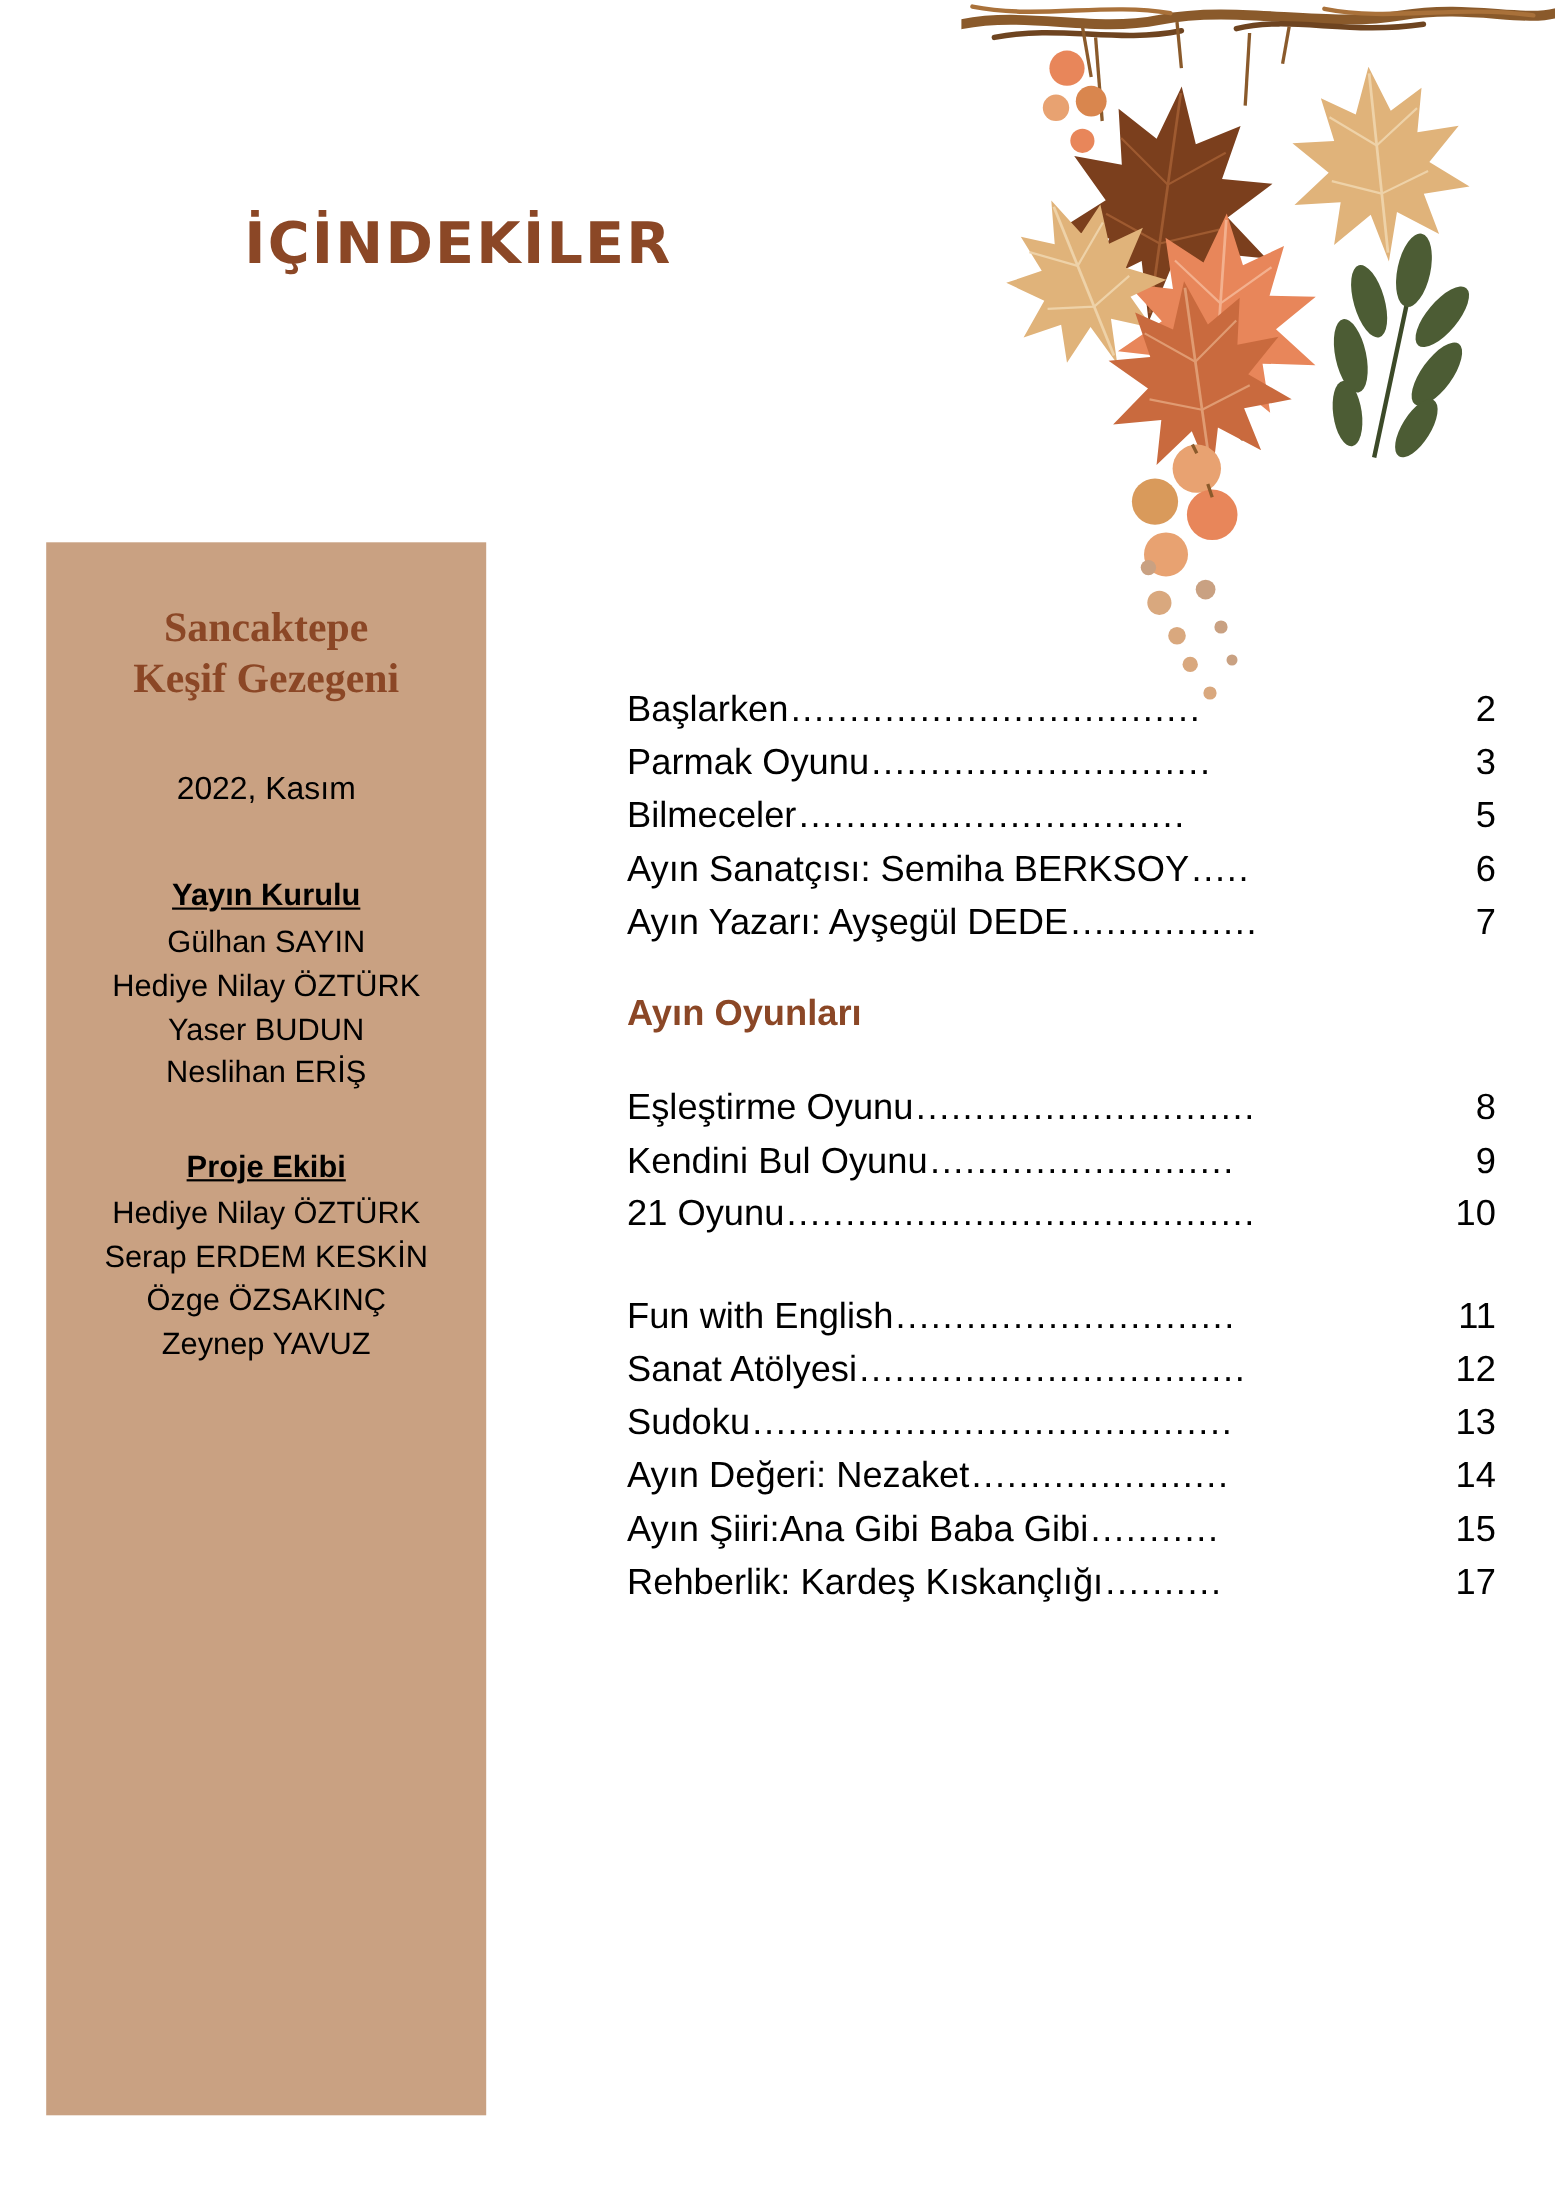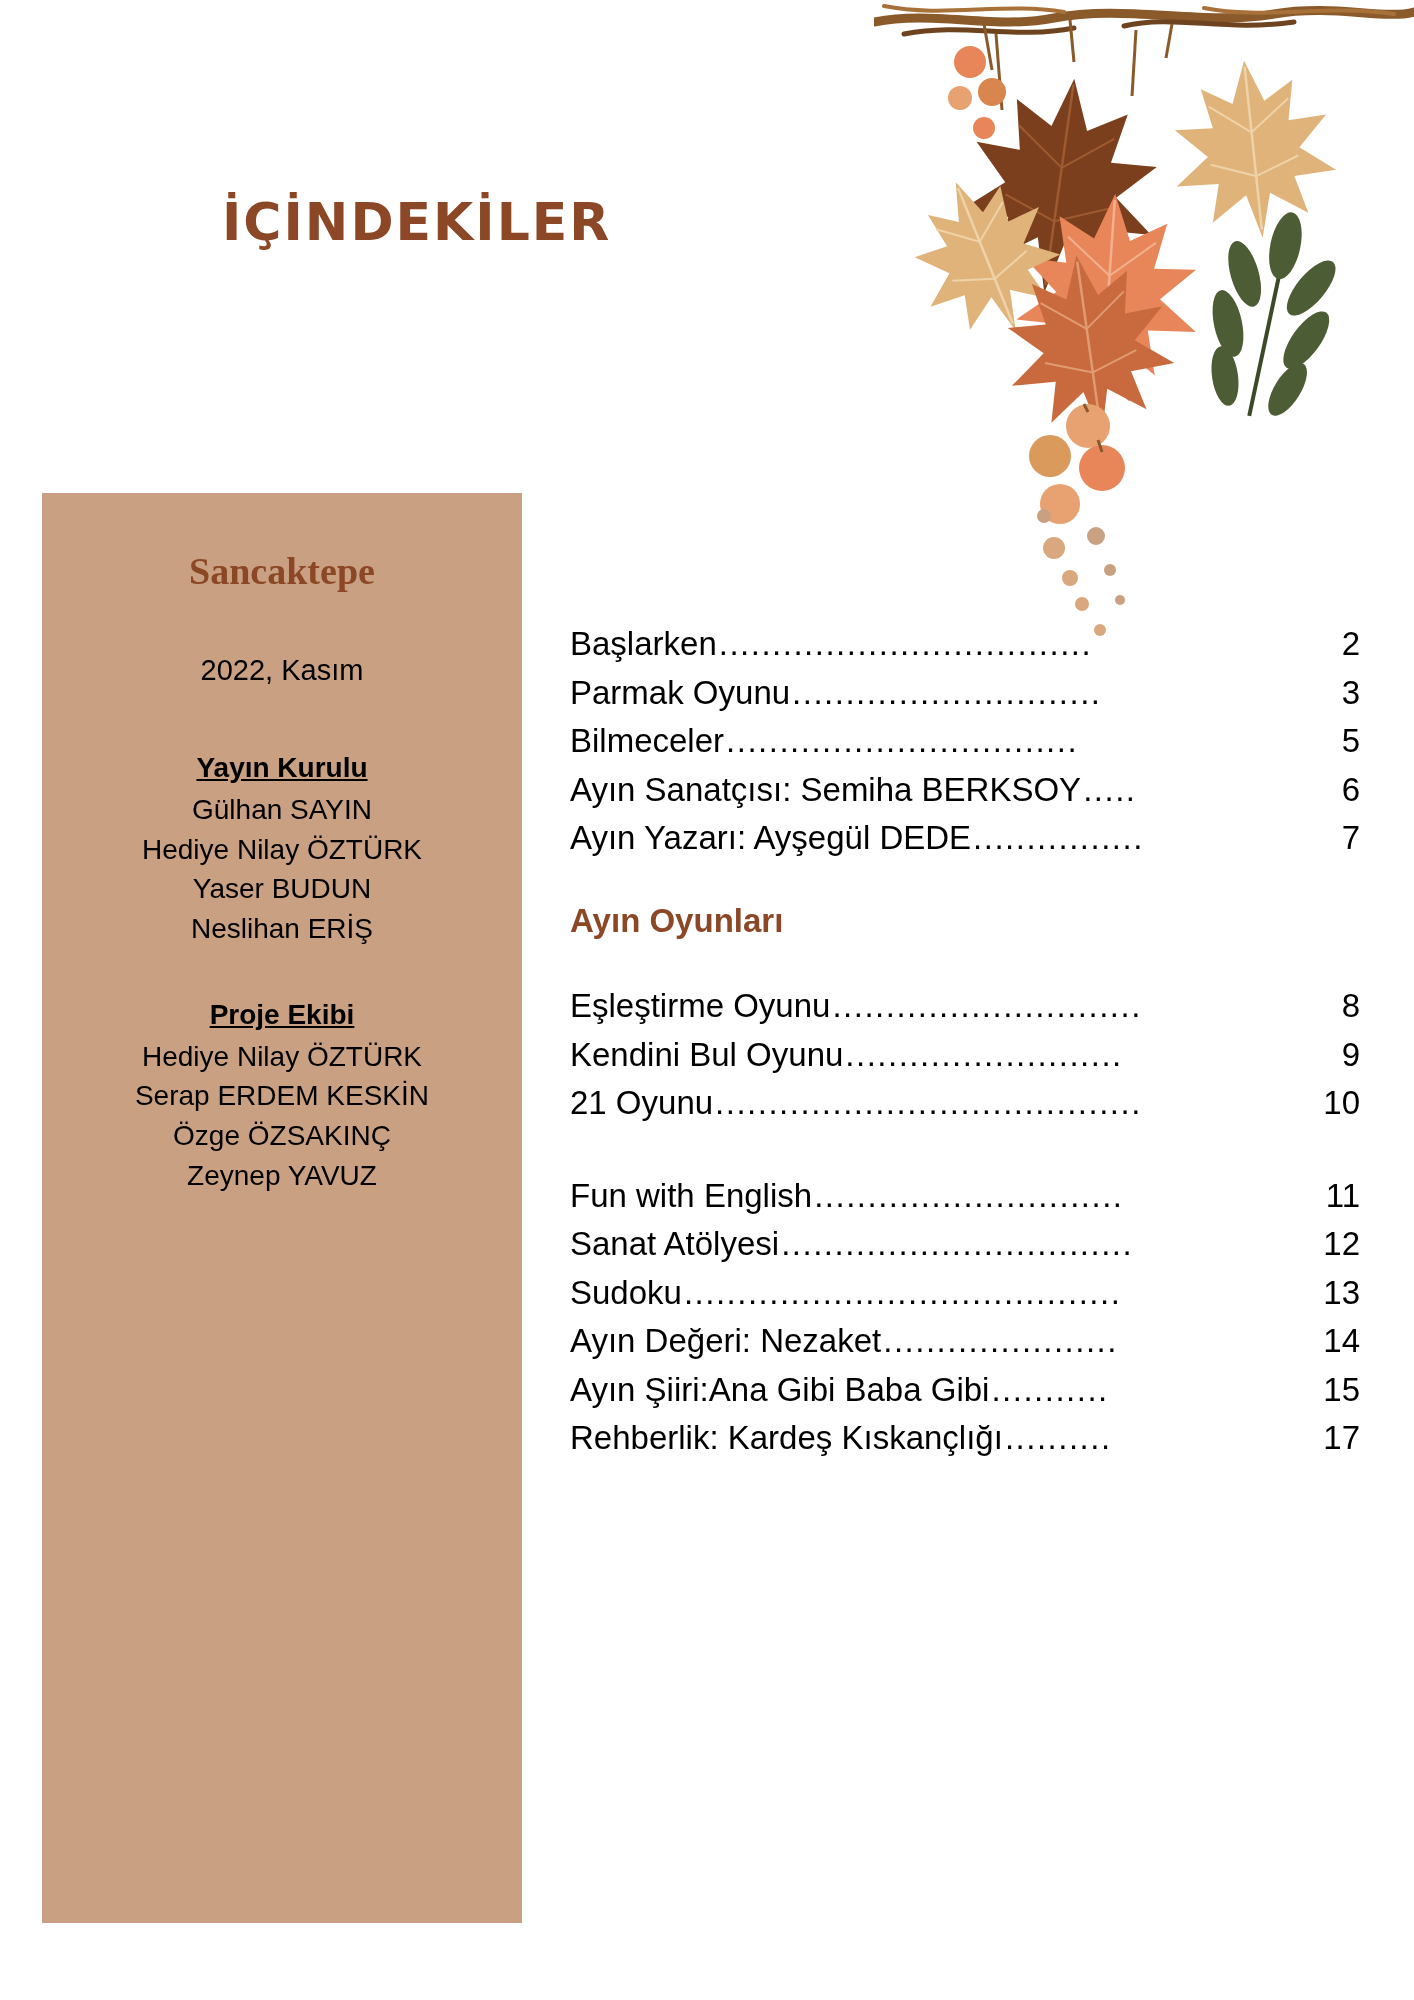--- a/index.html
+++ b/index.html
@@ -40,21 +40,21 @@
     color: #8B4726;
     white-space: nowrap;
     line-height: 1;
   }
 
   
   .sidebar {
     position: absolute;
     left: 42px;
     top: 493px;
-    width: 480px;
+    width: 400px;
     height: 1430px;
     background: #C9A182;
     padding: 55px 20px 0 20px;
     text-align: center;
   }
   .sb-title {
     font-family: "Liberation Serif", serif;
     font-weight: 700;
     font-size: 38px;
     line-height: 1.22;
@@ -224,20 +224,21 @@
         <circle cx="170" cy="516" r="7" fill="#C9A182"></circle>
       </g>
     </svg>
   </div>
 
   <div class="title">İÇİNDEKİLER</div>
 
   <aside class="sidebar">
     <div class="sb-title">
       <div>Sancaktepe</div>
+      <div>Keşif Gezegeni</div>
     </div>
 
     <div class="sb-date">2022, Kasım</div>
 
     <div class="sb-group">
       <div class="sb-group-heading">Yayın Kurulu</div>
       <div class="sb-name">Gülhan SAYIN</div>
       <div class="sb-name">Hediye Nilay ÖZTÜRK</div>
       <div class="sb-name">Yaser BUDUN</div>
       <div class="sb-name">Neslihan ERİŞ</div>

